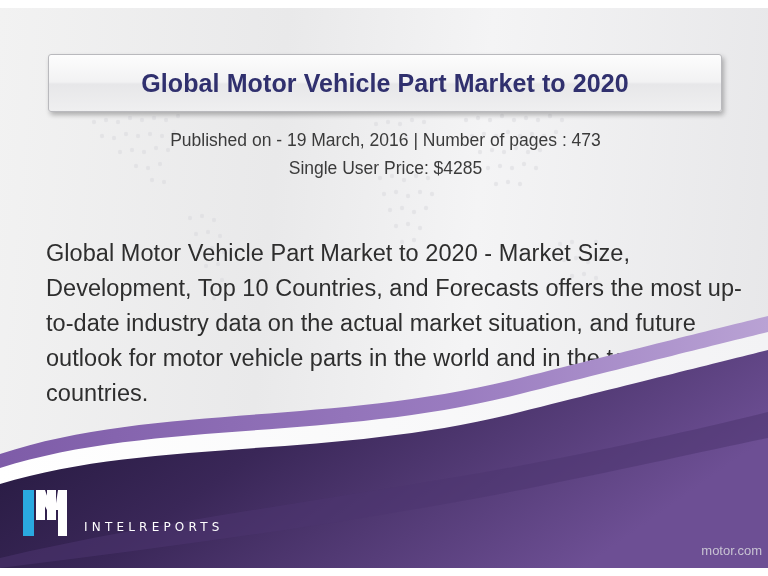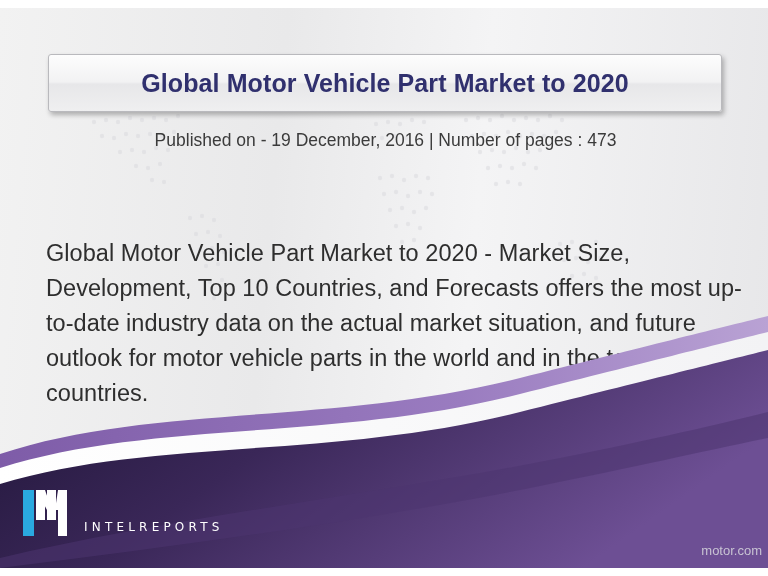--- a/index.html
+++ b/index.html
@@ -296,21 +296,22 @@
               <circle cx="556" cy="230" r="2.2"></circle>
           </g>
         </g>
       </svg>
 
       <div class="title-box">
         <div class="title-text">Global Motor Vehicle Part Market to 2020</div>
       </div>
 
       <div class="subtitle">
-        <span>Published on - 19 December, 2016  | Number of pages : 473</span>
+        <span>Published on - 19 March, 2016  | Number of pages : 473</span>
+        <span class="line2">Single User Price: $4285</span>
       </div>
 
       <div class="body-text">Global Motor Vehicle Part Market to 2020 - Market Size, Development, Top 10 Countries, and Forecasts offers the most up-to-date industry data on the actual market situation, and future outlook for motor vehicle parts in the world and in the top 10 global countries.</div>
 
       <div class="wave-wrap">
         <svg class="wave-svg" width="768" height="260" viewBox="0 0 768 260" xmlns="http://www.w3.org/2000/svg">
           <defs>
             <linearGradient id="gDark" x1="0" y1="0" x2="1" y2="0.4">
               <stop offset="0%" stop-color="#1e1436"></stop>
               <stop offset="45%" stop-color="#3a2758"></stop>

